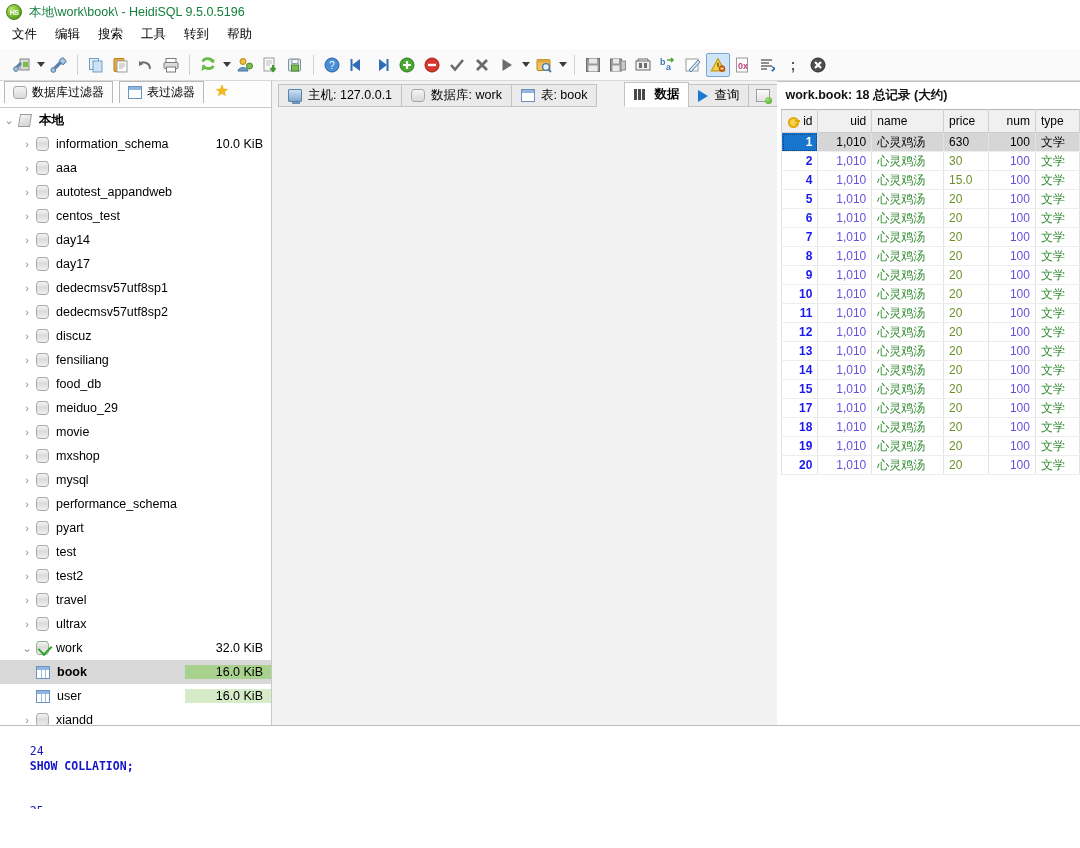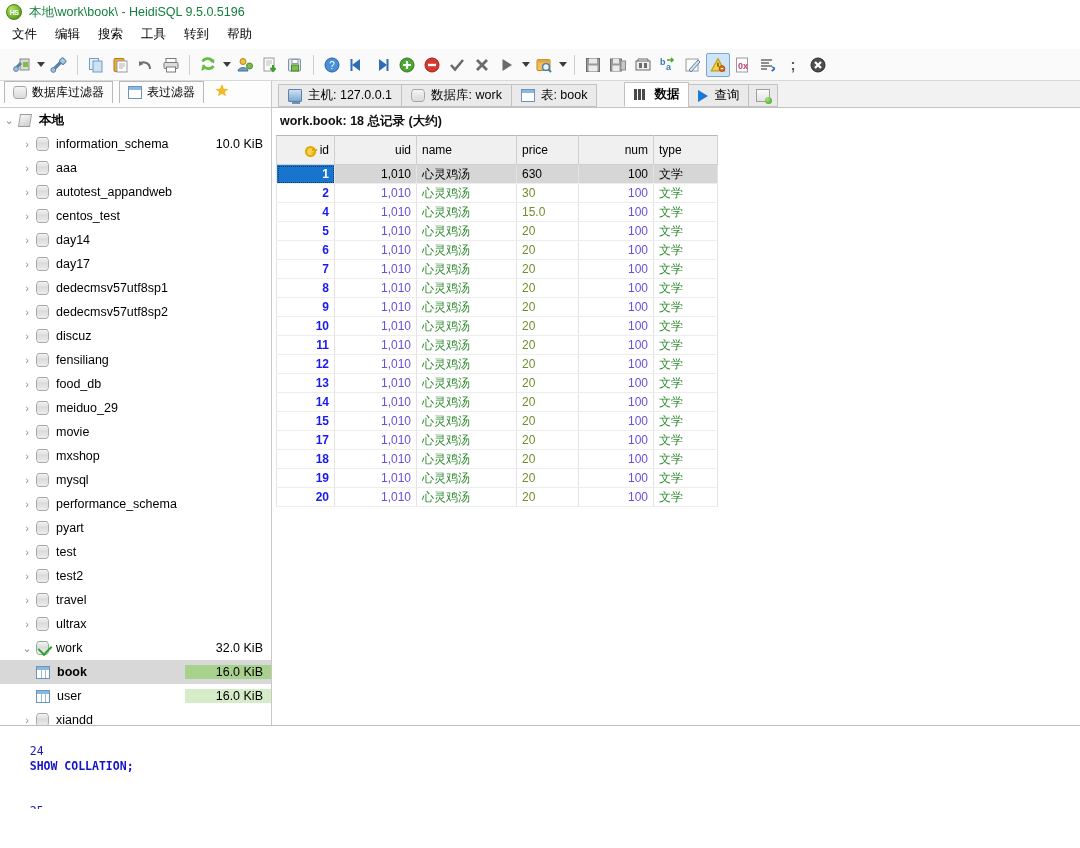--- a/index.html
+++ b/index.html
@@ -190,21 +190,21 @@
   .node-label { flex: 1; padding-right: 6px; white-space: nowrap; overflow: hidden; }
   .node-label.bold { font-weight: bold; }
   .size { font-size: 12.5px; text-align: right; padding-right: 8px; flex: none; }
   .size.plain { color: #000; }
   .size.green-dark { background: #a9d18e; width: 86px; }
   .size.green-light { background: #d6ecc8; width: 86px; }
   .indent1 { padding-left: 18px; }
   .indent2 { padding-left: 36px; }
 
   
-  .right { flex: 1; display: flex; flex-direction: column; background: #f2f2f2; }
+  .right { flex: 1; display: flex; background: #f2f2f2; }
   .tabstrip {
     height: 26px;
     display: flex; align-items: flex-end;
     padding-left: 6px;
     background: #f2f2f2;
     gap: 0px;
   }
   .tab {
     height: 23px;
     display: flex; align-items: center; gap: 6px;
@@ -264,21 +264,21 @@
     padding: 0;
     position: relative;
   }
   .grid-caption {
     font-size: 12.5px; font-weight: bold;
     padding: 5px 0 5px 8px;
     color: #111;
   }
   table.grid { border-collapse: collapse; table-layout: fixed; margin-left: 4px; }
   table.grid th {
-    height: 29px;
+    height: 23px;
     background: #f0f0f0;
     border: 1px solid #cfcfcf;
     border-top: 1px solid #b6b6b6;
     font-weight: normal;
     font-size: 12px;
     padding: 0 5px;
     color: #000;
   }
   table.grid td {
     height: 19px;

